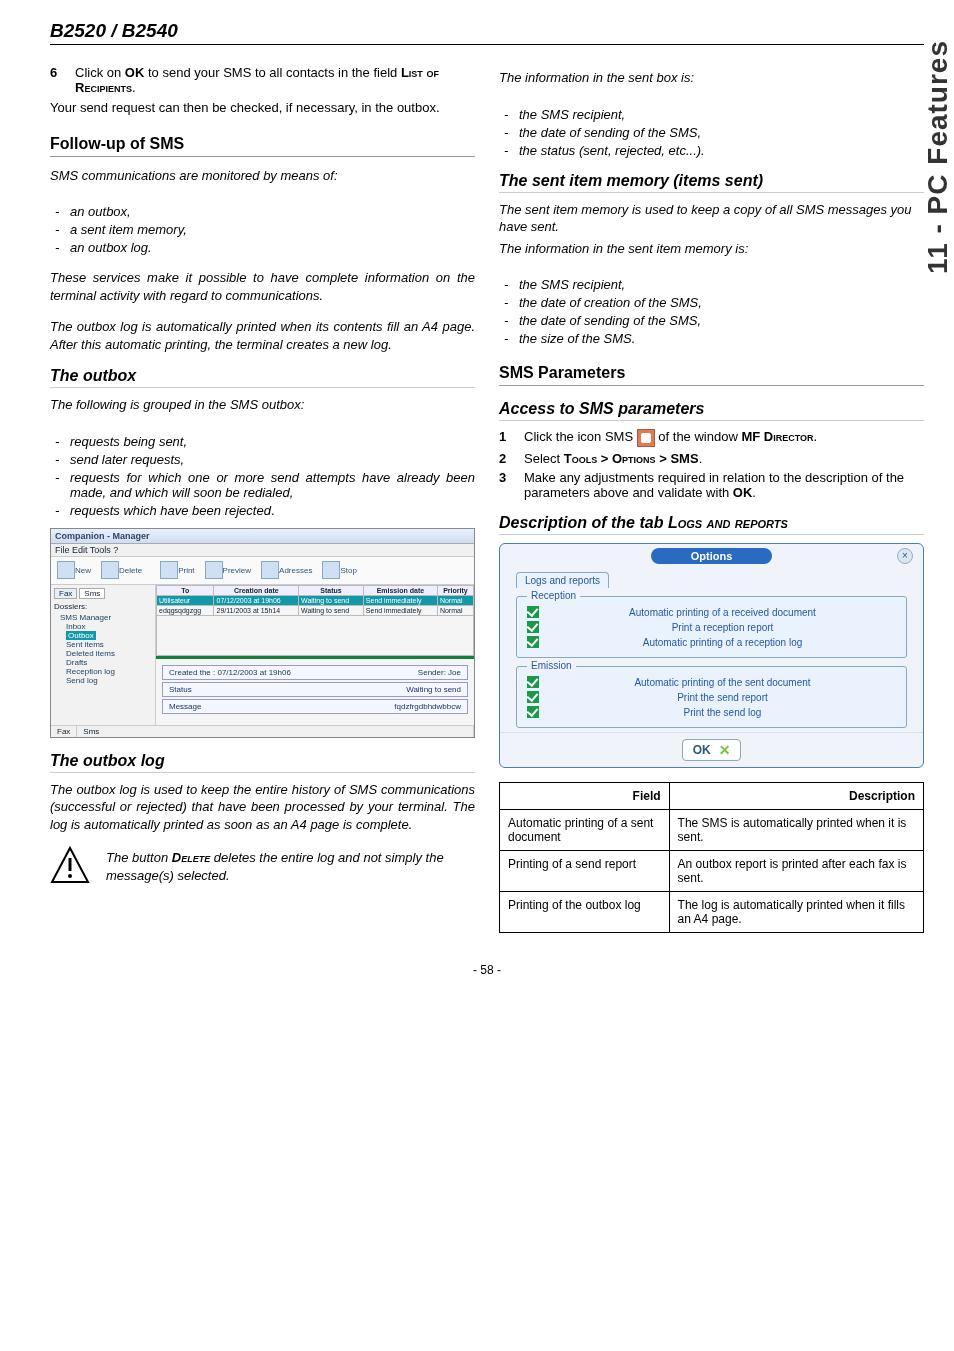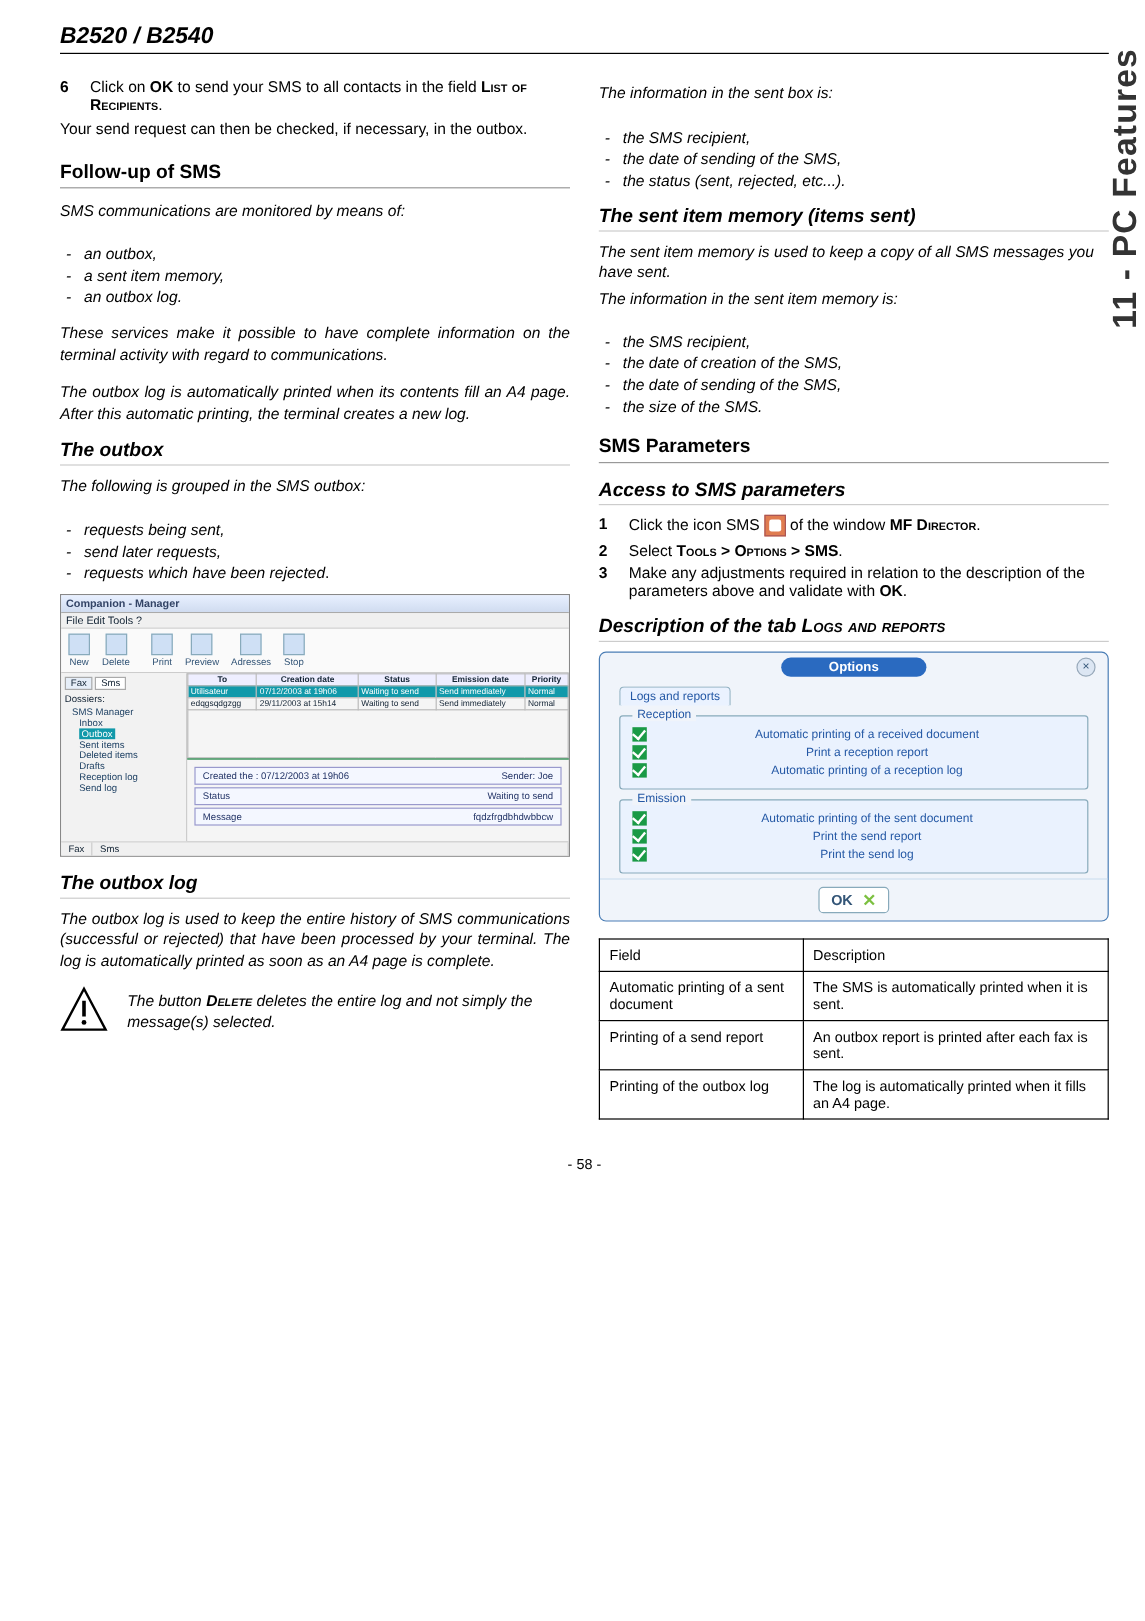--- a/index.html
+++ b/index.html
@@ -84,35 +84,35 @@
     padding: 2px 4px;
     border-bottom: 1px solid #aaa;
     font-weight: bold;
     color: #346;
   }
   .fig-menubar { background:#f0f0f0; padding:1px 4px; border-bottom:1px solid #ccc; }
   .fig-toolbar {
     display:flex; gap:10px; padding:4px 6px; border-bottom:1px solid #ccc;
     background:#fafafa;
   }
-  .fig-toolbar .tbtn { display:flex; flex-direction:column; align-items:center; font-size:8px; color:#357; }
+  .fig-toolbar .tbtn { display:flex; flex-direction:row; align-items:center; font-size:8px; color:#357; }
   .fig-toolbar .tbtn .ticon { width:18px; height:18px; background:#cfe0f5; border:1px solid #8ab; margin-bottom:1px; }
   .fig-body { display:flex; min-height:140px; }
   .fig-side { width:105px; border-right:1px solid #ccc; background:#f2f2f2; padding:3px; }
   .fig-side .tabs { display:flex; gap:2px; margin-bottom:3px; }
   .fig-side .tab { border:1px solid #aaa; padding:0 4px; font-size:8px; background:#e6eef8; }
   .fig-side .tab.active { background:#fff; }
   .fig-tree div { padding-left:6px; font-size:8px; color:#246; }
   .fig-tree .sel { background:#19a; color:#fff; padding:0 2px; }
   .fig-main { flex:1; display:flex; flex-direction:column; }
   .fig-grid { width:100%; border-collapse:collapse; font-size:7px; }
   .fig-grid th, .fig-grid td { border:1px solid #bbb; padding:1px 2px; white-space:nowrap; }
   .fig-grid th { background:#eef; }
   .fig-grid .srow { background:#19a; color:#fff; }
-  .fig-detail { border-top:1px solid #15803d; padding:4px 6px;text-align:center; }
+  .fig-detail { border-top:3px solid #15803d; padding:4px 6px;text-align:center; }
   .fig-detail .drow { display:flex; justify-content:space-between; border:1px solid #99c; background:#f4f7ff; padding:2px 6px; margin:2px 0; font-size:8px; color:#236; }
   .fig-status { border-top:1px solid #ccc; display:flex; font-size:8px; background:#f0f0f0; }
   .fig-status div { padding:1px 6px; border-right:1px solid #ccc; }
 
   .warning-box { display:flex; gap:16px; margin-top:12px; }
   .warn-icon { width:40px; height:40px; flex:0 0 40px; }
   .warn-icon svg { width:100%; height:100%; }
 
   .sms-icon {
     display:inline-block; width:18px; height:18px; background:#e07c50;
@@ -178,21 +178,21 @@
   }
   .dlg-footer .okt { font-weight:bold; color:#357; font-size:12px; }
   .dlg-footer .xx { color:#7cc040; font-weight:bold; font-size:14px; }
 
   table.desc {
     width:100%; border-collapse:collapse; font-size:12px; margin-top:8px;
   }
   table.desc th, table.desc td {
     border:1px solid #000; padding:6px 8px; vertical-align:top;
   }
-  table.desc th { font-weight:normal; text-align:left; }
+  table.desc th { font-weight:bold; text-align:right; }
 
   .page-footer { text-align:center; font-size:12px; margin-top:30px; }
 </style>
 </head>
 <body>
 
 <div class="page">
   <div class="side-tab">11 - PC Features</div>
   <div class="model-header">B2520 / B2540</div>
 
@@ -217,20 +217,21 @@
         <li>an outbox log.</li>
       </ul>
       <p class="italic justify" style="margin-top:14px">These services make it possible to have complete information on the terminal activity with regard to communications.</p>
       <p class="italic justify" style="margin-top:14px">The outbox log is automatically printed when its contents fill an A4 page. After this automatic printing, the terminal creates a new log.</p>
 
       <h4 class="subsection">The outbox</h4>
       <p class="italic">The following is grouped in the SMS outbox:</p>
       <ul class="dash italic">
         <li>requests being sent,</li>
         <li>send later requests,</li>
+        <li class="justify">requests for which one or more send attempts have already been made, and which will soon be redialed,</li>
         <li><span>requests which have been rejected</span><span style="font-style:normal">.</span></li>
       </ul>
 
       <div class="figure">
         <div class="fig-title">Companion - Manager</div>
         <div class="fig-menubar">File    Edit    Tools    ?</div>
         <div class="fig-toolbar">
           <div class="tbtn">
               <div class="ticon"></div>
               <span>New</span>

